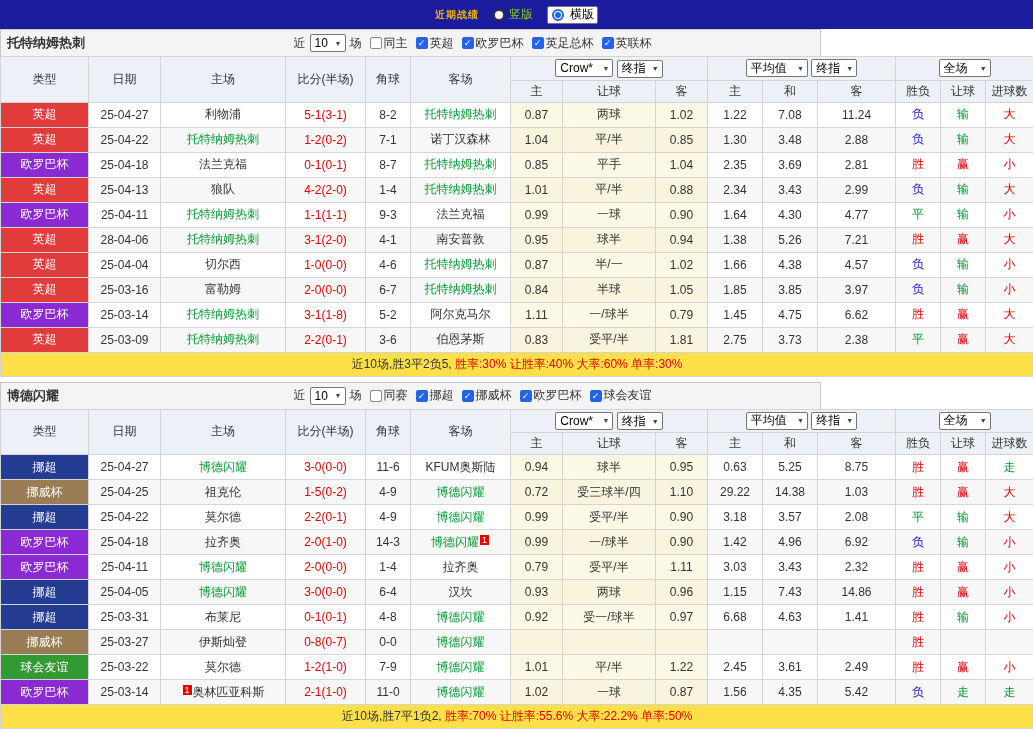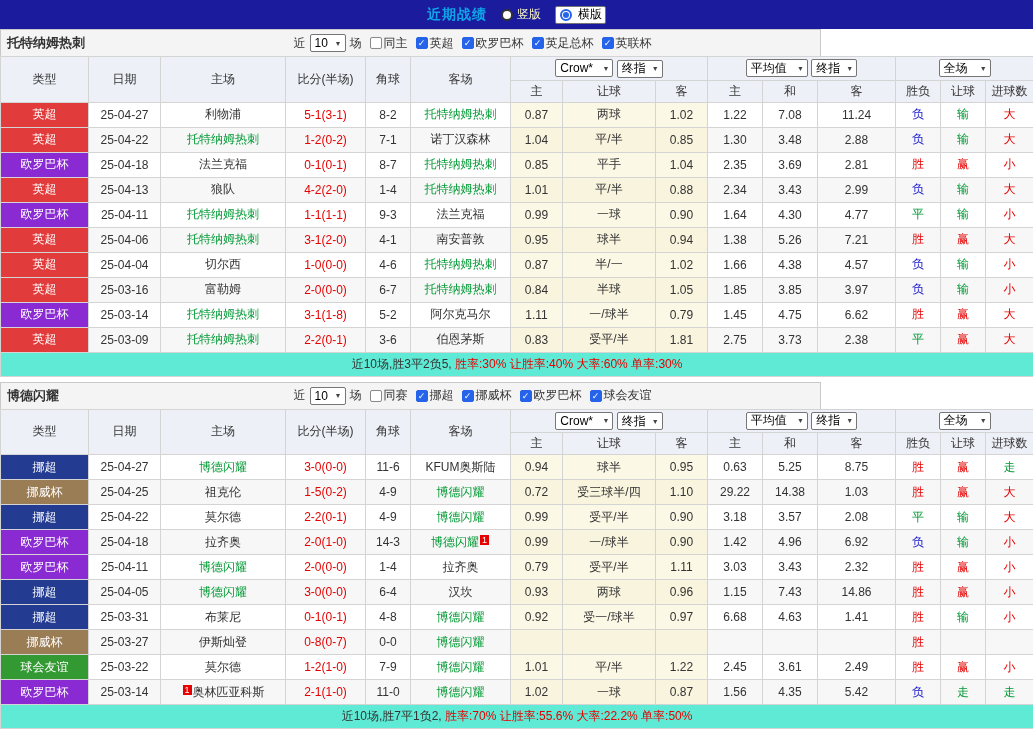--- a/index.html
+++ b/index.html
@@ -14,22 +14,22 @@
 
   
   .topbar {
     height: 29px;
     background: #1b1b9e;
     display: flex;
     align-items: center;
     justify-content: center;
     gap: 14px;
   }
-  .topbar .title { color: #0ea5e9; font-weight: bold; font-size: 14px; letter-spacing: 1px; }
-  .radio { display: inline-flex; align-items: center; gap: 4px; color: #fef9c3; }
+  .topbar .title { color: #eab308; font-weight: bold; font-size: 10px; letter-spacing: 1px; }
+  .radio { display: inline-flex; align-items: center; gap: 4px; color: #84cc16; }
   .rdot {
     width: 12px; height: 12px; border-radius: 50%;
     background: #fff; border: 2px solid #333; display: inline-block; position: relative;
   }
   .radio.sel .rdot { border-color: #2563eb; }
   .radio.sel .rdot::after {
     content: ""; position: absolute; left: 1px; top: 1px;
     width: 6px; height: 6px; border-radius: 50%; background: #2563eb;
   }
 
@@ -75,21 +75,21 @@
   tbody td.oy { background: #fcf8e6; }
   tbody tr:nth-child(even) td.oy { background: #f8f4dd; }
   td.type { padding: 0; color: #fff; }
   td.score { color: #e60000; }
   .focal { color: #009933; }
   .card {
     display: inline-block; background: #e60000; color: #fff;
     font-size: 9px; line-height: 10px; min-width: 9px; height: 10px;
     text-align: center; margin: 0 1px; position: relative; top: -3px;
   }
-  tfoot td { height: 24px; background: #5eead4; padding: 2px; }
+  tfoot td { height: 24px; background: #fde047; padding: 2px; }
   .red { color: #e60000; }
 </style>
 </head>
 <body>
 
 <div class="page">
 
   <div class="topbar">
     <span class="title">近期战绩</span>
     <label class="radio">
@@ -280,21 +280,21 @@
             <td class="oy">0.90</td>
             <td>1.64</td>
             <td>4.30</td>
             <td>4.77</td>
             <td style="color: rgb(0, 153, 51);">平</td>
             <td style="color: rgb(0, 153, 51);">输</td>
             <td style="color: rgb(230, 0, 0);">小</td>
           </tr>
           <tr>
             <td class="type" style="background: rgb(226, 59, 59);">英超</td>
-            <td>25-04-06</td>
+            <td>28-04-06</td>
             <td><span class="focal">托特纳姆热刺</span></td>
             <td class="score">3-1(2-0)</td>
             <td>4-1</td>
             <td><span>南安普敦</span></td>
             <td class="oy">0.95</td>
             <td class="oy">球半</td>
             <td class="oy">0.94</td>
             <td>1.38</td>
             <td>5.26</td>
             <td>7.21</td>

